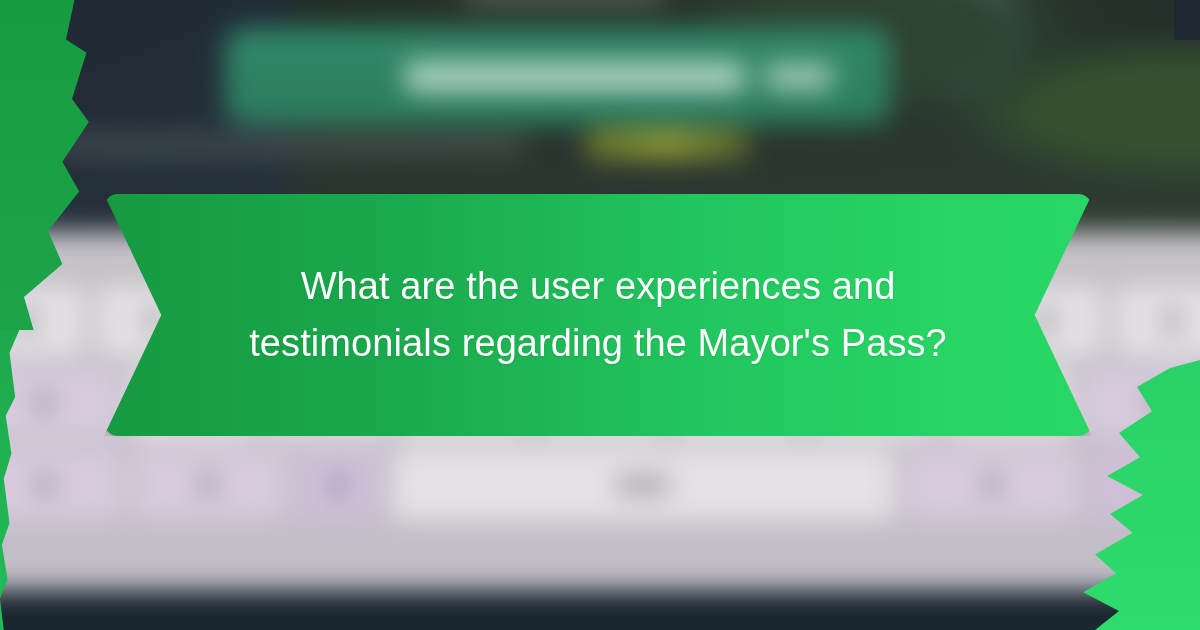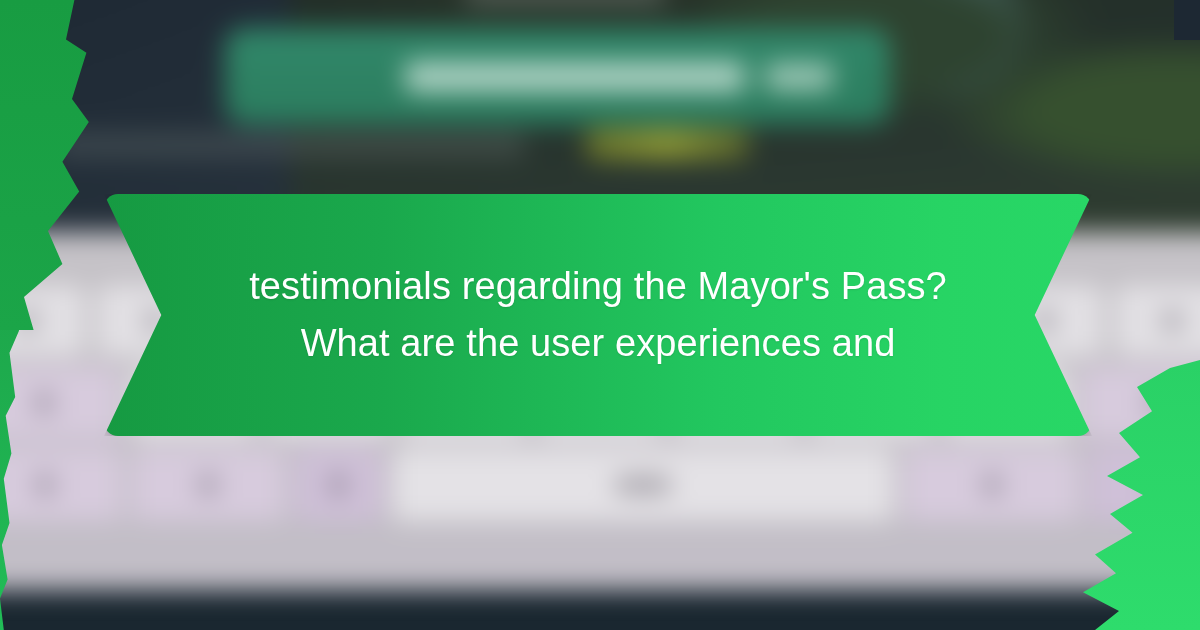--- a/index.html
+++ b/index.html
@@ -282,18 +282,18 @@
     </div>
   </div>
 
   <div class="torn-right-top"></div>
   <div class="torn-left"></div>
   <div class="torn-left-2"></div>
   <div class="torn-right"></div>
 
   <div class="ribbon">
     <div class="ribbon-text">
+      <span class="l">What are the user experiences and</span>
       <span class="l">testimonials regarding the Mayor's Pass?</span>
-      <span class="l">What are the user experiences and</span>
     </div>
   </div>
 
 </div>
 
 </body></html>

